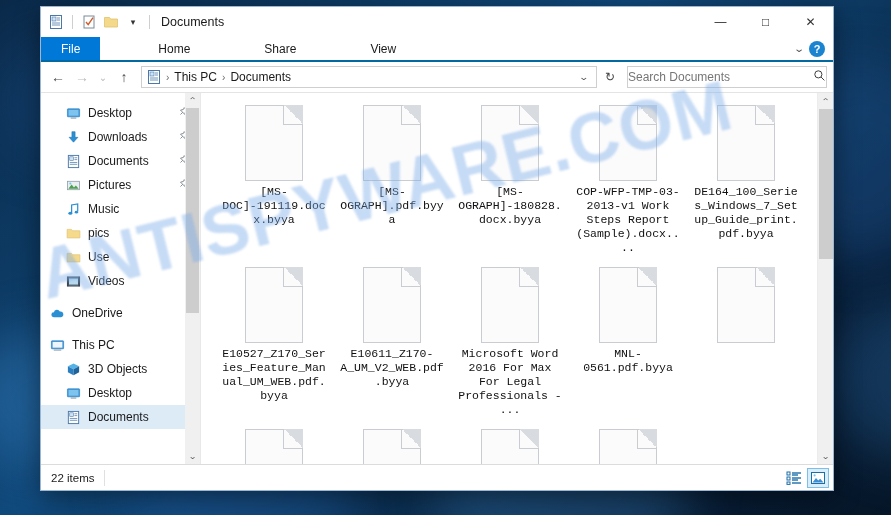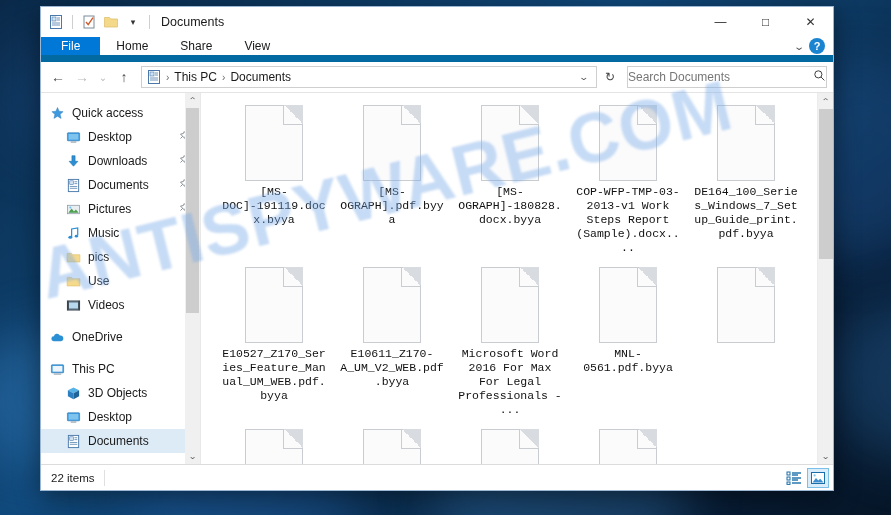--- a/index.html
+++ b/index.html
@@ -50,23 +50,24 @@
   .wctrl { position: absolute; right: 0; top: 0; height: 30px; display: flex; }
   .wbtn {
     width: 45px; height: 30px; display: flex; align-items: center; justify-content: center;
     font-size: 12px; color: #303030;
   }
 
   
   .ribbon {
     height: 25px; flex: 0 0 25px;
     display: flex; align-items: stretch;
-    border-bottom: 7px solid #0369a1;
+    border-bottom: 2px solid #0369a1;
     background: #ffffff;
     position: relative;
+    gap: 42px;
   }
   .tab {
     padding: 0 16px; display: flex; align-items: center;
     font-size: 12px; color: #1a1a1a;
   }
   .tab.file { background: #0078d7; color: #fff; padding: 0 20px; }
   .ribbon-right { margin-left: auto; display: flex; align-items: center; gap: 6px; padding-right: 8px; }
   .chev-dn { font-size: 10px; color: #555; transform: scaleX(1.4); }
   .helpbtn {
     width: 16px; height: 16px; border-radius: 50%;
@@ -316,28 +317,20 @@
         </svg>
       </span>
     </div>
   </div>
 
   <div class="body">
 
     <div class="nav">
       <div class="nav-inner">
 
-        <div class="navitem root">
-          <span class="nico">
-            <svg width="15" height="15" viewBox="0 0 16 16">
-              <path d="M8 1.6 L9.7 5.6 L14 6 L10.8 8.9 L11.8 13.2 L8 10.9 L4.2 13.2 L5.2 8.9 L2 6 L6.3 5.6 Z" fill="#3d9ae0" stroke="#2d7cb8" stroke-width=".5"></path>
-            </svg>
-          </span>
-          <span>Quick access</span>
-        </div>
 
         <div class="navitem child">
           <span class="nico">
             <svg width="15" height="15" viewBox="0 0 16 16">
               <rect x="1.5" y="3" width="13" height="8.5" rx="0.6" fill="#3d9ae0" stroke="#2b7ab5" stroke-width=".7"></rect>
               <rect x="2.8" y="4.2" width="10.4" height="6.1" fill="#7fc4ef"></rect>
               <rect x="5" y="12.2" width="6" height="1.3" fill="#9aa5ae"></rect>
             </svg>
           </span>
           <span>Desktop</span>

